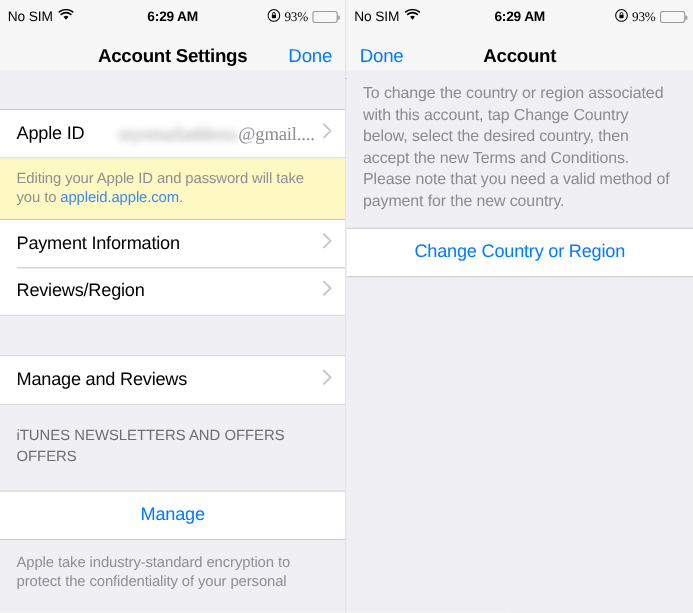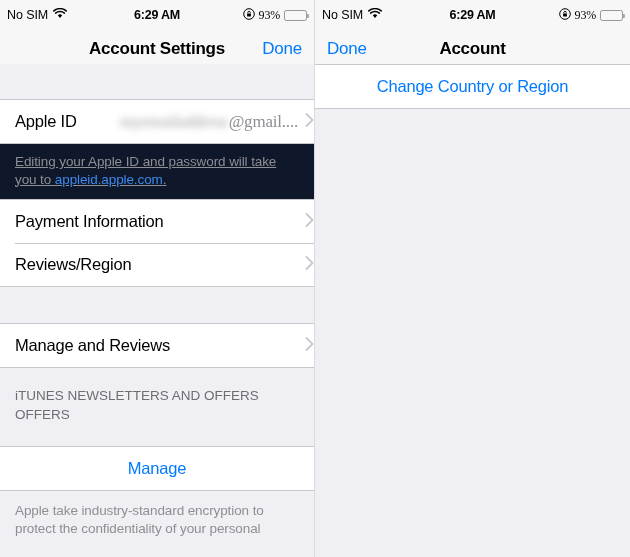--- a/index.html
+++ b/index.html
@@ -82,21 +82,21 @@
   .battery-fill {
     height: 100%;
     background: #fc0;
     border-radius: 1px;
   }
 
   
   .navbar {
     height: 42px;
     background: #f7f7f7;
-    border-bottom: 5px solid #000000;
+    border-bottom: 1px solid #000000;
     display: flex;
     align-items: center;
     position: relative;
     padding: 0 12px;
     box-sizing: border-box;
   }
   .nav-title {
     position: absolute;
     left: 0; right: 0;
     text-align: center;
@@ -133,20 +133,21 @@
   .group {
     background: #ffffff;
     border-top: 1px solid #c8c7cc;
     border-bottom: 1px solid #c8c7cc;
   }
   .row {
     height: 43px;
     display: flex;
     align-items: center;
     padding-left: 15px;
+    padding-right: 12px;
     background: #fff;
     position: relative;
     cursor: pointer;
     box-sizing: border-box;
   }
   .row + .row::before {
     content: "";
     position: absolute;
     left: 15px; right: 0; top: 0;
     height: 1px;
@@ -180,22 +181,21 @@
   }
   .row .chevron { margin-left: auto; }
   .row-value + .chevron { margin-left: 7px; }
 
   .footnote {
     padding: 9px 15px 11px 15px;
     font-size: 13.5px;
     line-height: 17.5px;
     color: #8e8e93;
     letter-spacing: -0.1px;
-    background: #0f172a;
-    text-decoration: underline;
+    background: #fef9c3;
   }
   .footnote a {
     color: #3b8aec;
     text-decoration: none;
   }
   .section-header {
     padding: 18px 15px 7px 15px;
     font-size: 13.5px;
     line-height: 19px;
     color: #6d6d72;
@@ -369,20 +369,21 @@
         </span>
       </div>
     </div>
 
     <div class="navbar">
       <div class="nav-btn">Done</div>
       <div class="nav-title">Account</div>
     </div>
 
     <div class="content">
+      <div class="desc">To change the country or region associated with this account, tap Change Country below, select the desired country, then accept the new Terms and Conditions. Please note that you need a valid method of payment for the new country.</div>
       <div class="group">
         <div class="center-row">Change Country or Region</div>
       </div>
       <div class="fill"></div>
     </div>
   </div>
 
 </div>
 
 </body></html>

